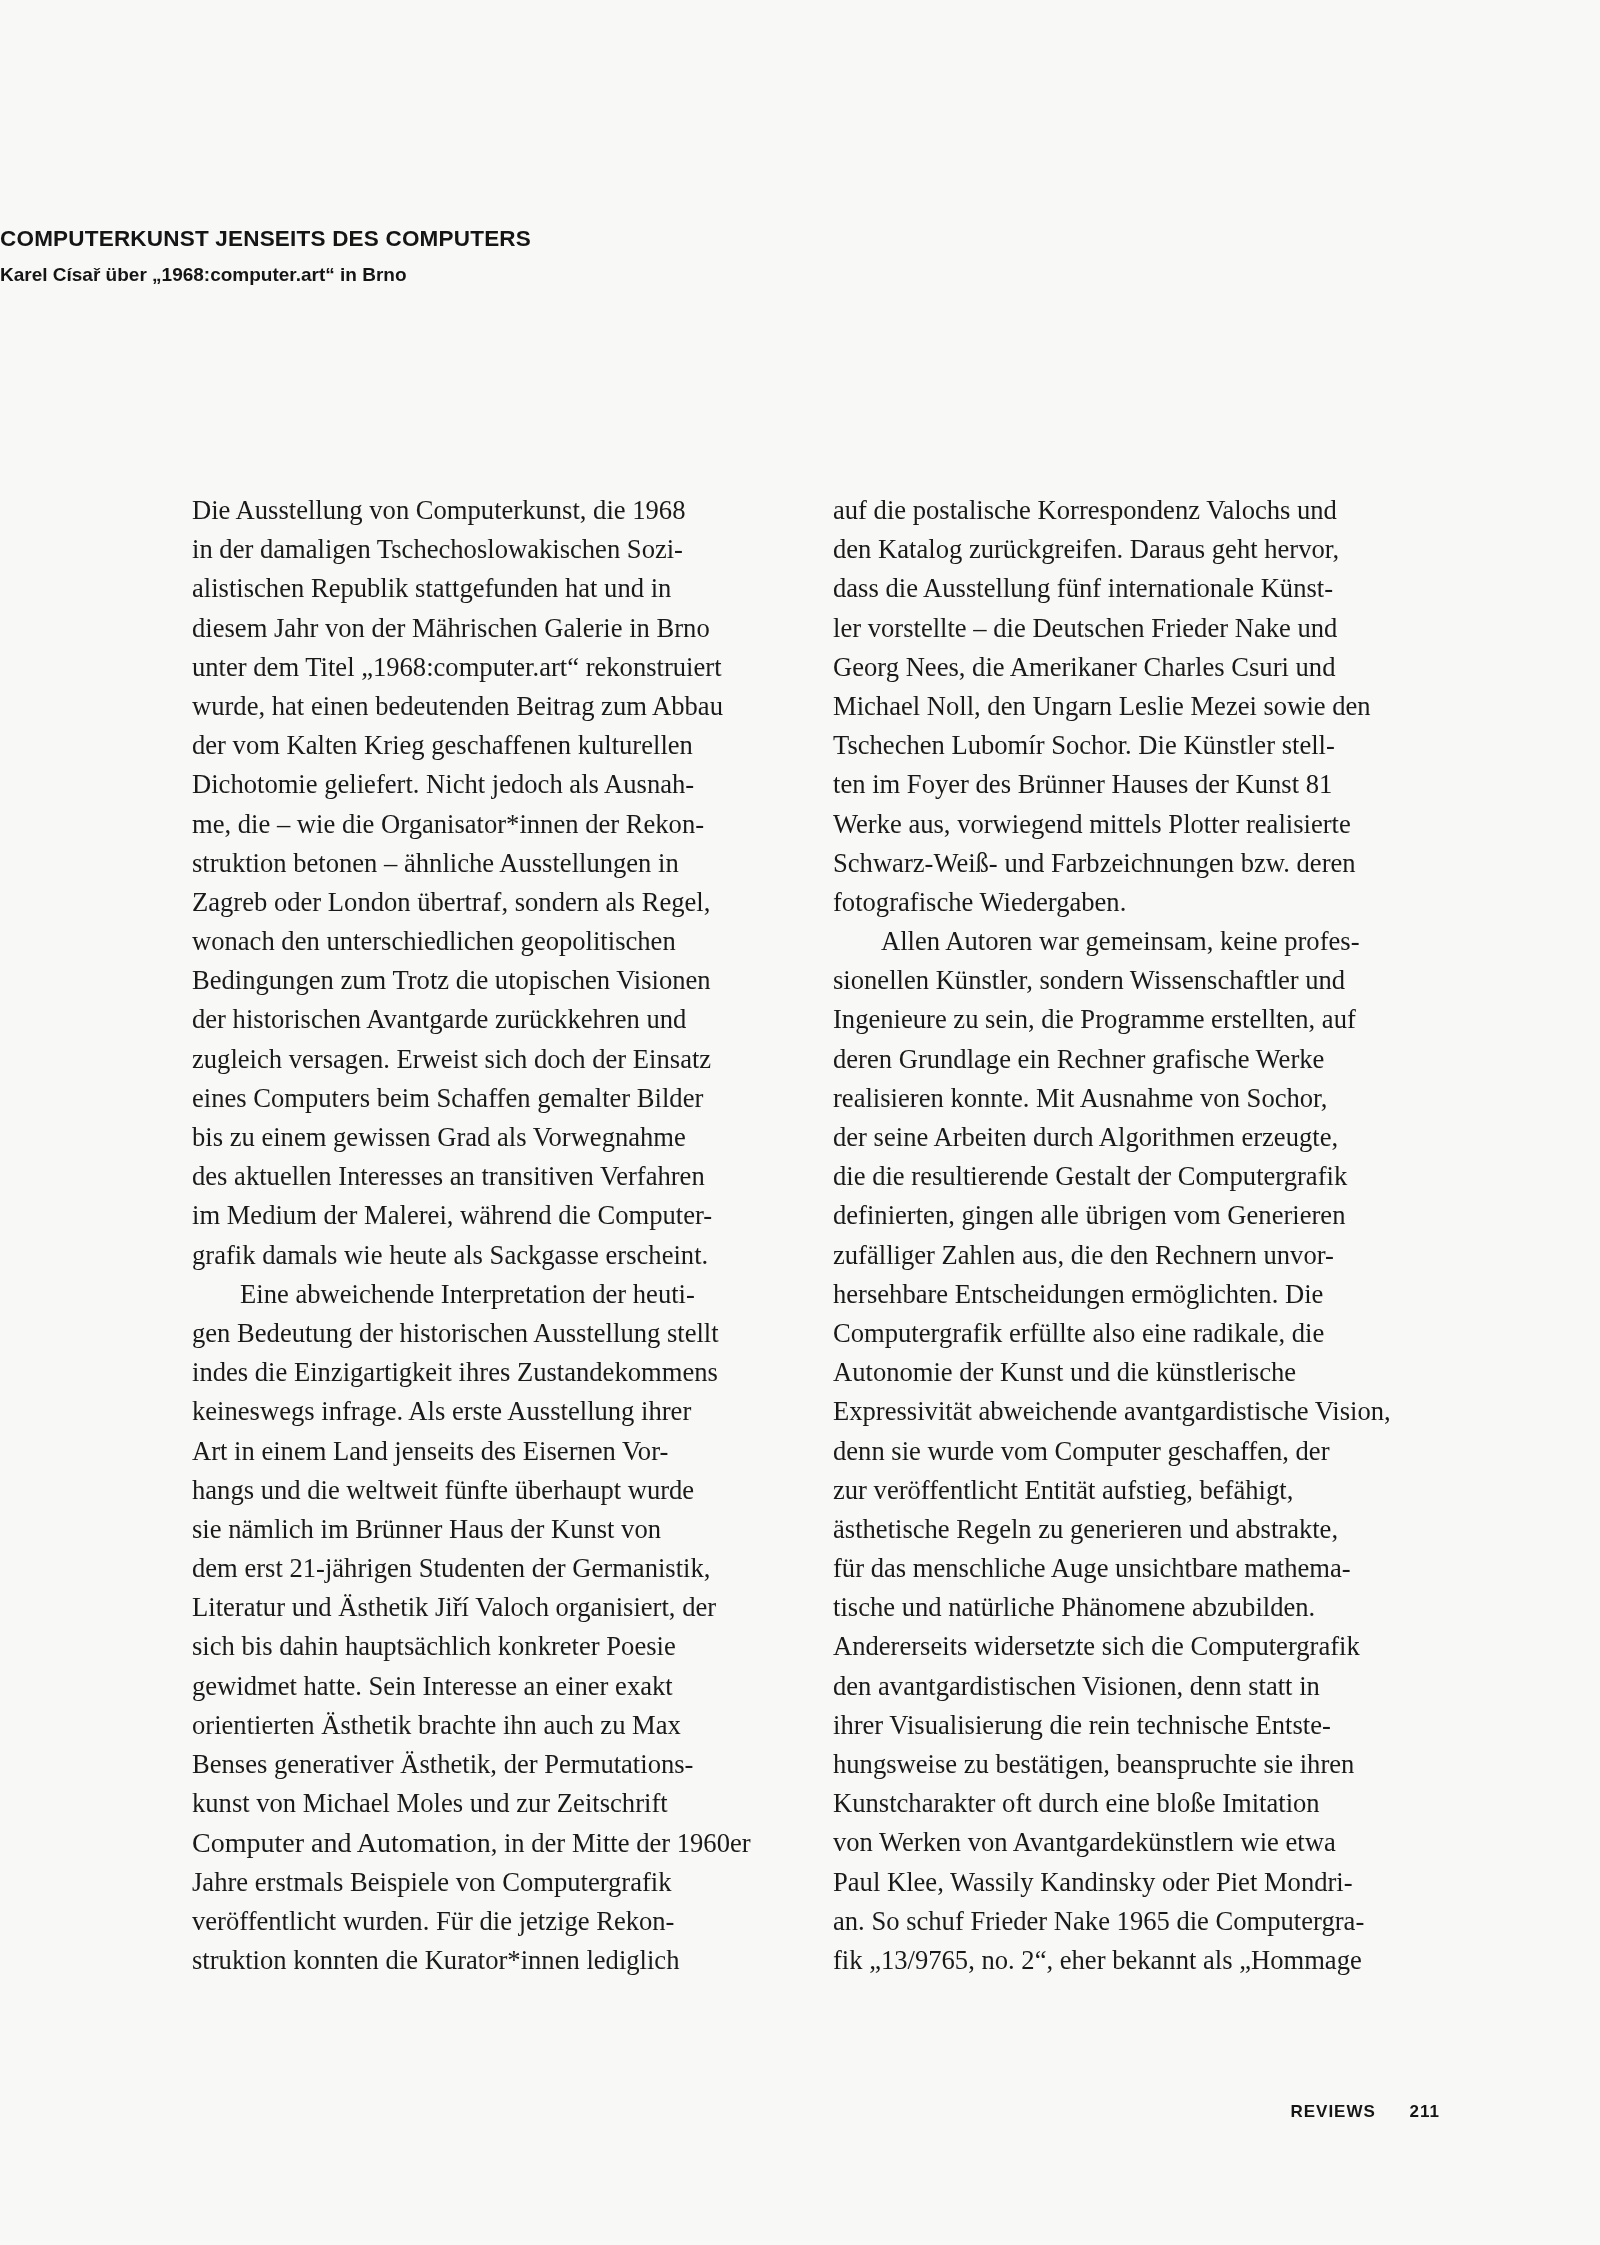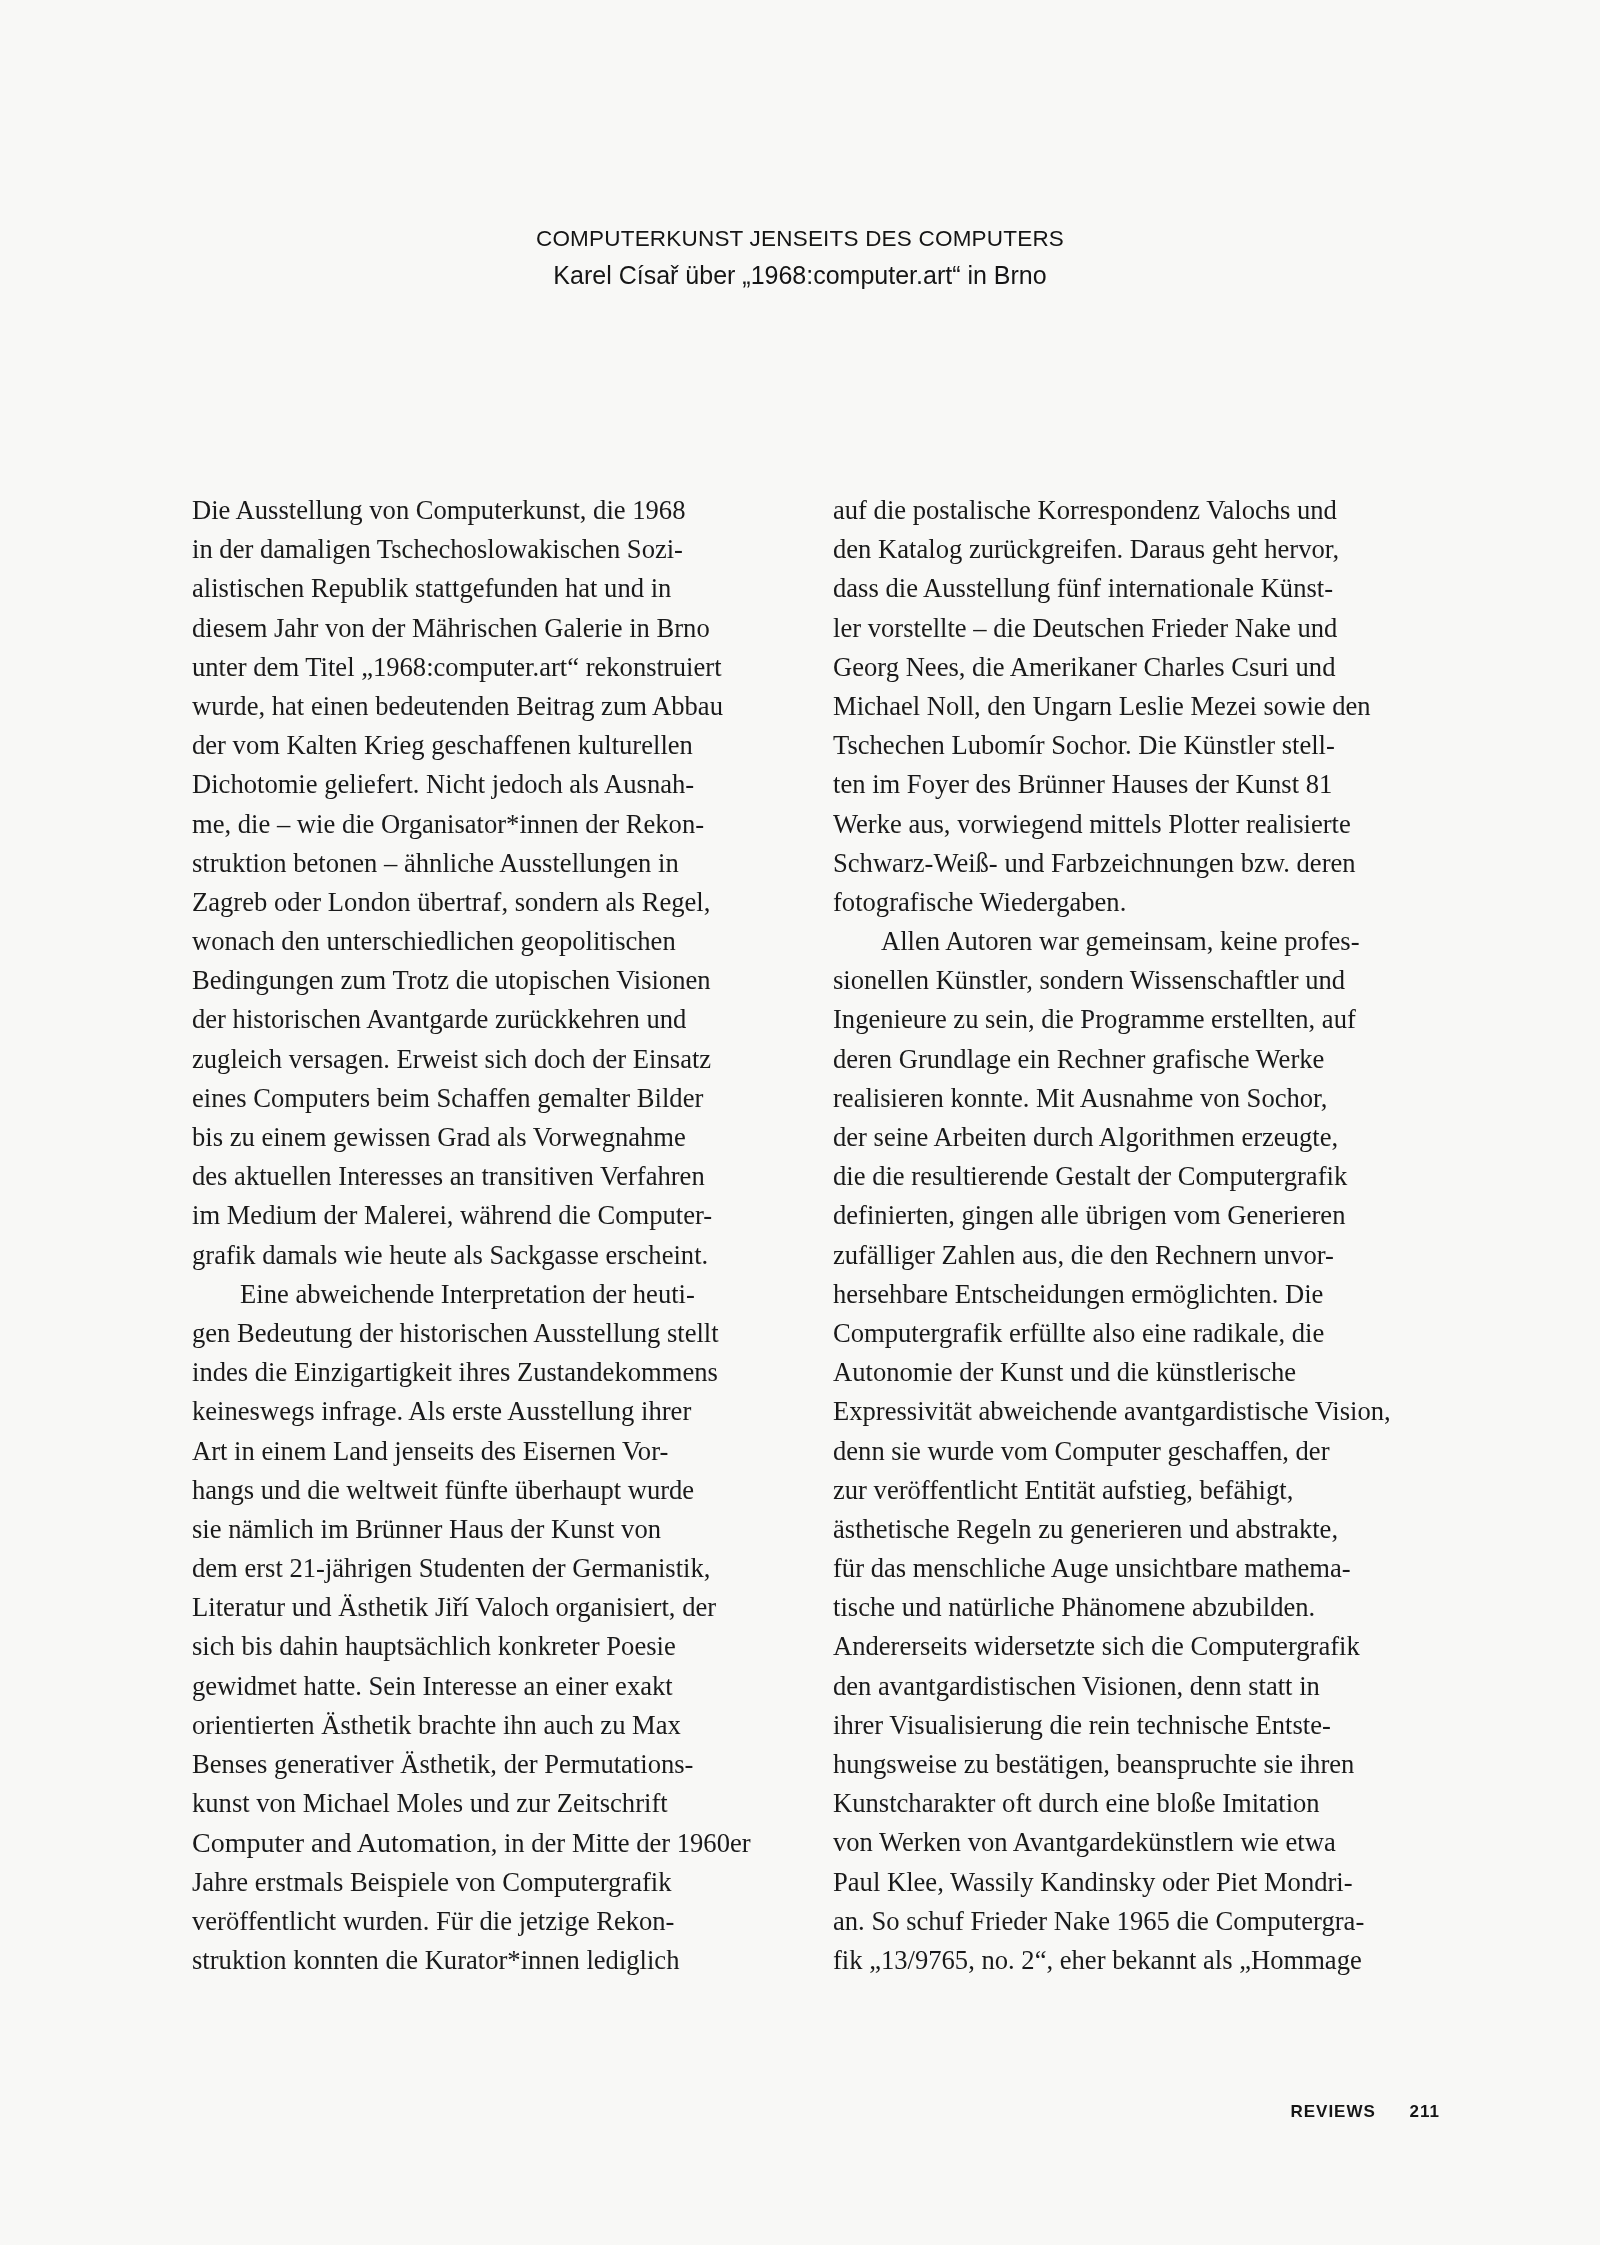--- a/index.html
+++ b/index.html
@@ -7,32 +7,32 @@
     width: 1600px; height: 2245px;
     background: #f8f8f6;
     position: relative;
     overflow: hidden;
     color: #1c1c1c;
   }
   .header {
     position: absolute;
     left: 0; width: 1600px;
     top: 220px;
-    text-align: center;
+    text-align: left;
     font-family: "Liberation Sans", "DejaVu Sans", sans-serif;
-    font-weight: normal;
+    font-weight: bold;
   }
   .title {
     font-size: 22.5px;
     letter-spacing: 0.2px;
     line-height: 38px;
     color: #151515;
   }
   .subtitle {
-    font-size: 25px;
+    font-size: 19px;
     line-height: 34px;
     color: #151515;
   }
   .col {
     position: absolute;
     top: 491px;
     width: 620px;
     font-family: "Liberation Serif", "DejaVu Serif", serif;
     font-size: 26.6px;
     line-height: 39.2px;

